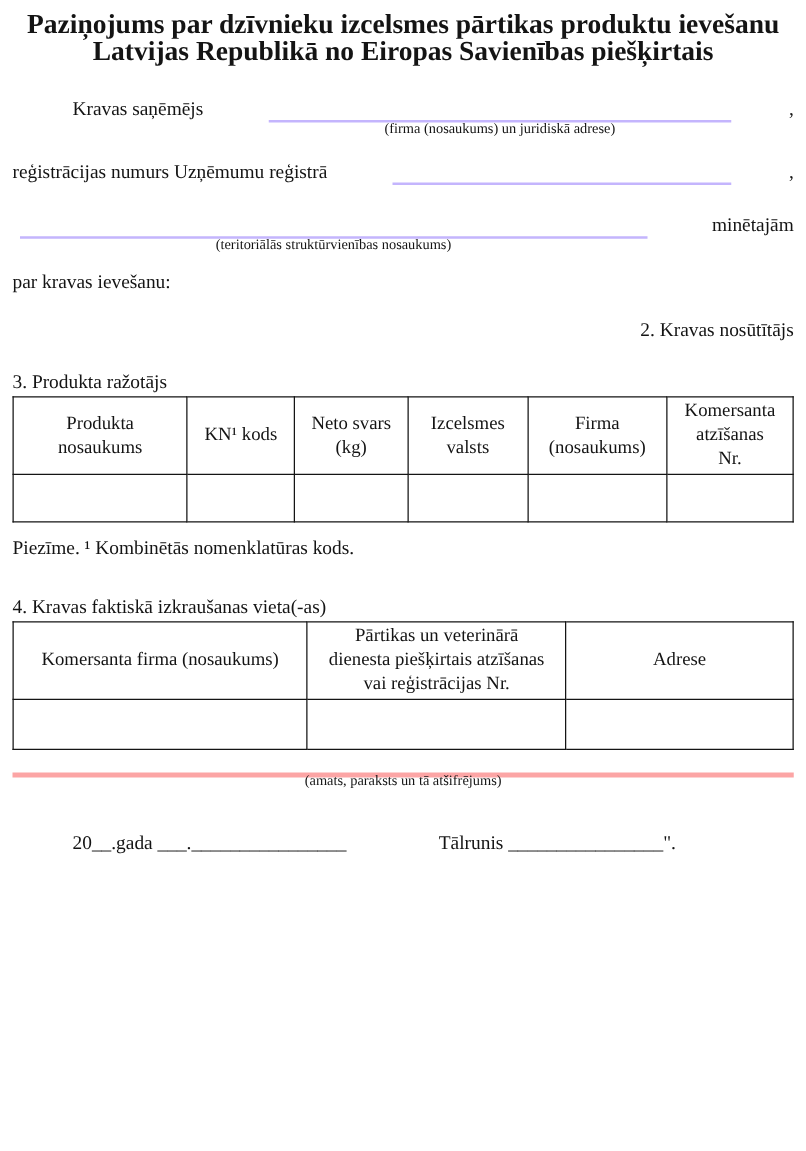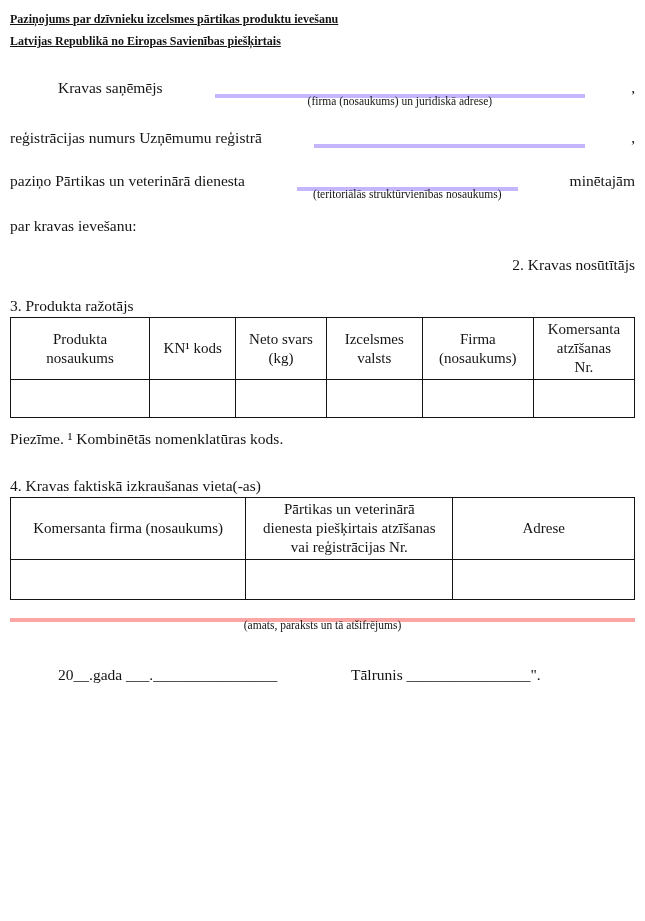--- a/index.html
+++ b/index.html
@@ -8,34 +8,34 @@
     width: 645px;
     height: 921px;
     padding: 8px 10px 0 10px;
     background: #ffffff;
     color: #141414;
     font-family: "Liberation Serif", "DejaVu Serif", serif;
     font-size: 15.5px;
     overflow: hidden;
   }
   .title {
+    text-align: center;
     font-weight: bold;
-    font-size: 12px;
+    font-size: 22px;
     line-height: 22px;
-    text-decoration: underline;
   }
   .field-row {
     display: flex;
     align-items: flex-start;
     line-height: 21px;
     gap: 46px;
   }
   .blank {
     flex: 1;
-    border-bottom: 4px solid #c4b5fd;
+    border-bottom: 2px solid #c4b5fd;
     height: 21px;
     position: relative;
     margin-left: 6px;
   }
   .blank.mid { margin-right: 6px; }
   .caption {
     position: absolute;
     top: 100%;
     left: 50%;
     transform: translateX(-50%);
@@ -112,21 +112,20 @@
     <span>,</span>
   </div>
 
   <div class="field-row row-registration">
     <span>reģistrācijas numurs Uzņēmumu reģistrā</span>
     <span class="blank"></span>
     <span>,</span>
   </div>
 
   <div class="field-row row-notify">
-    <span>paziņo Pārtikas un veterinārā dienesta</span>
     <span class="blank mid">
       <span class="caption">(teritoriālās struktūrvienības nosaukums)</span>
     </span>
     <span>minētajām</span>
   </div>
 
   <div class="row-purpose">par kravas ievešanu:</div>
 
 
   <div class="sec-heading h2">2. Kravas nosūtītājs</div>

